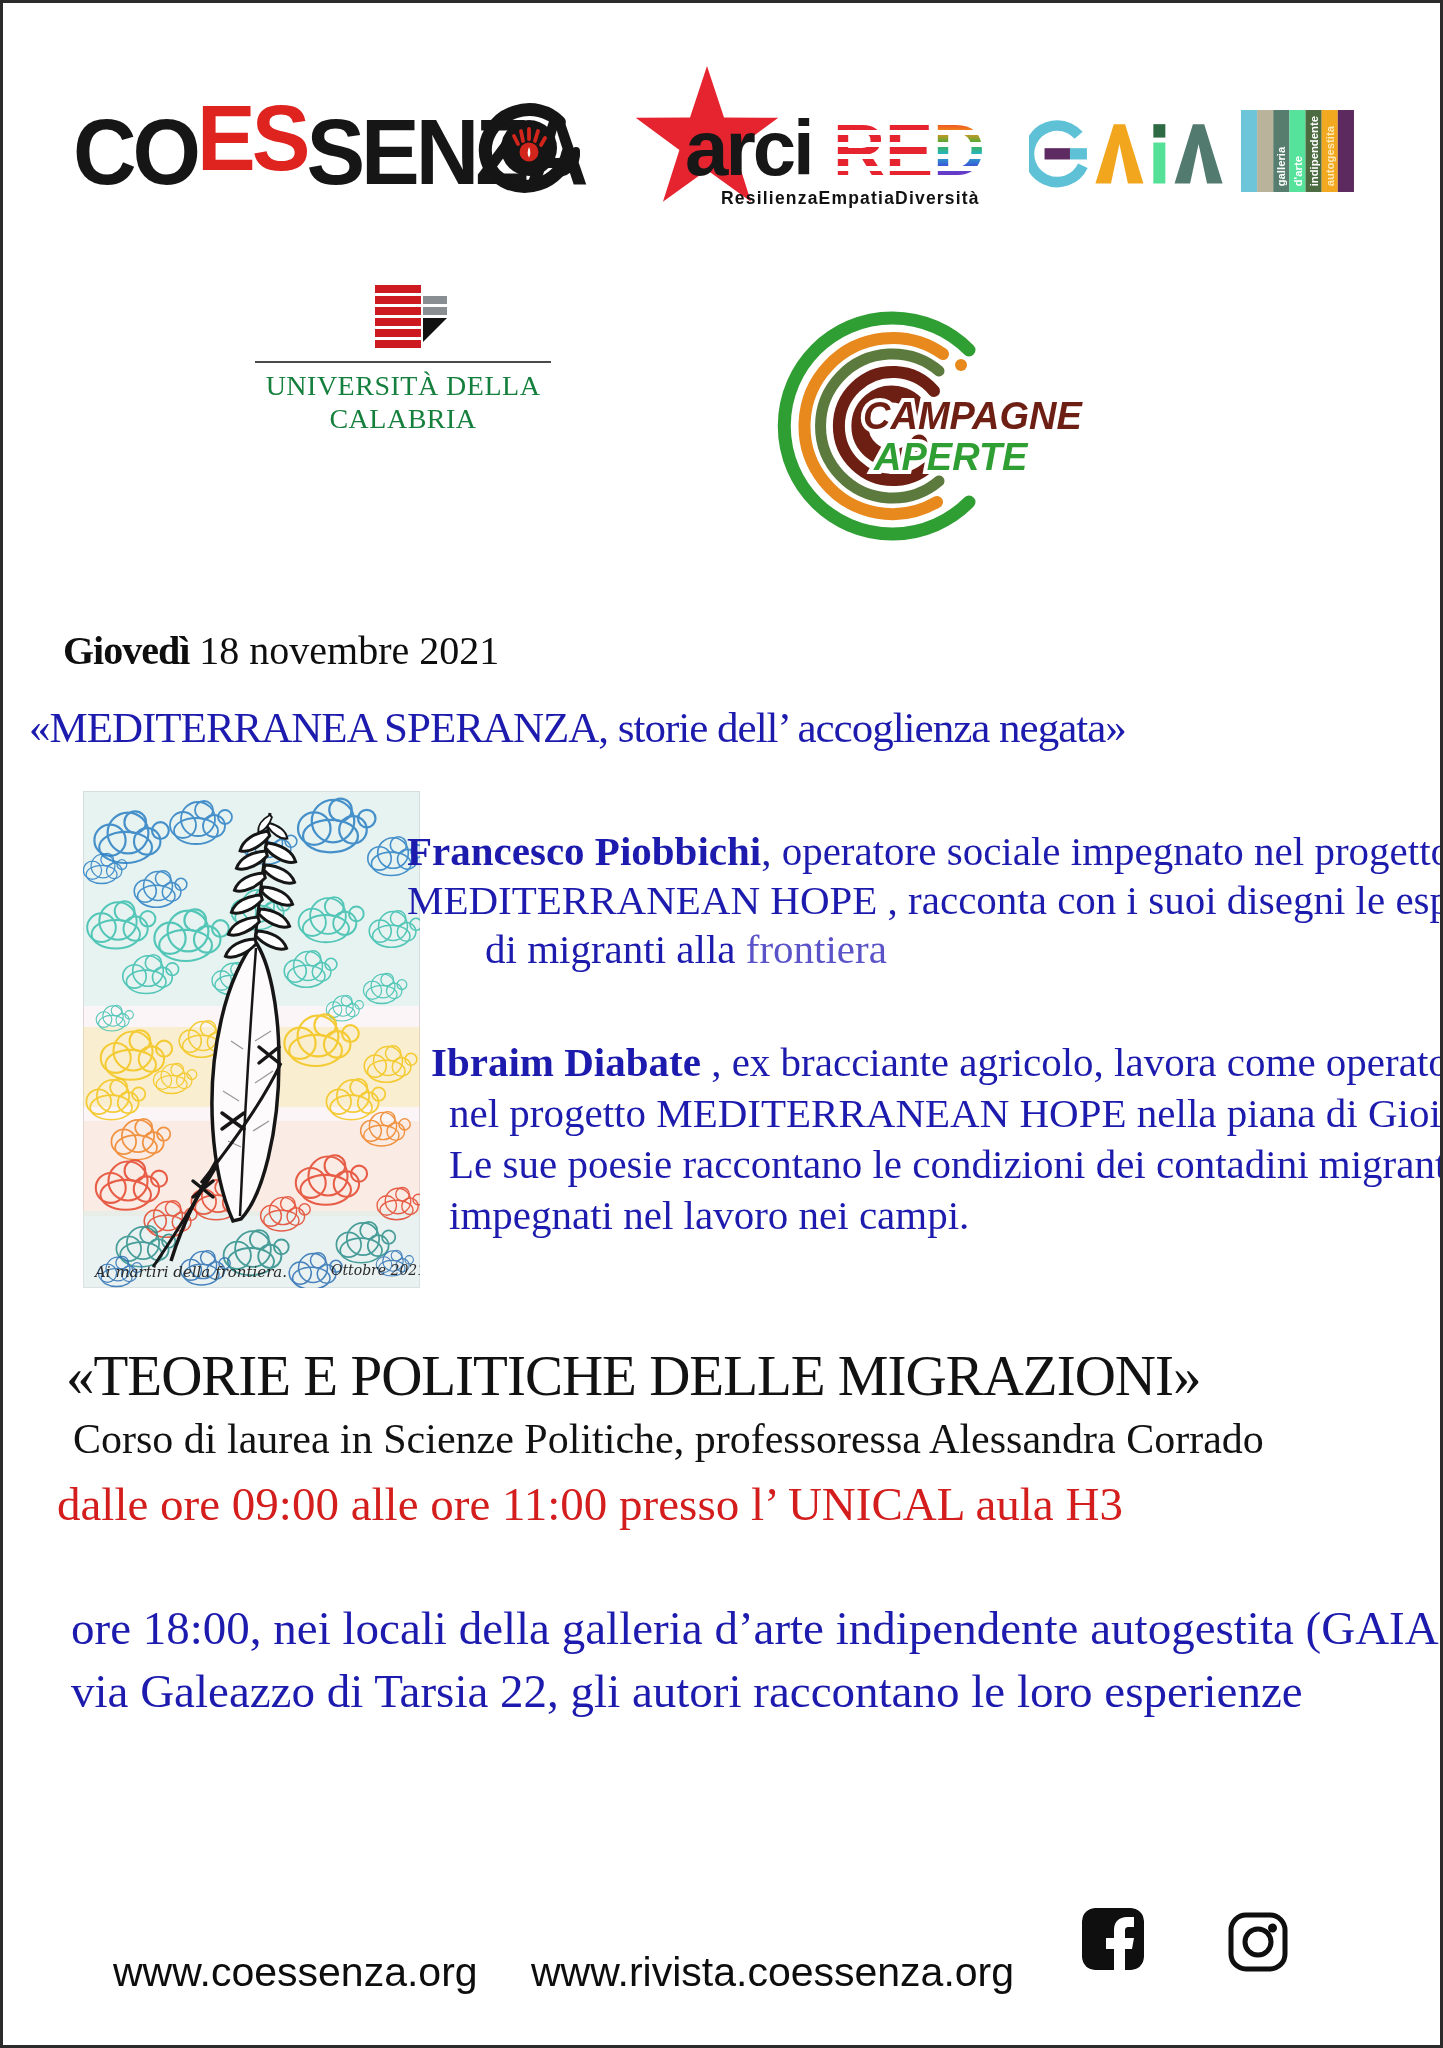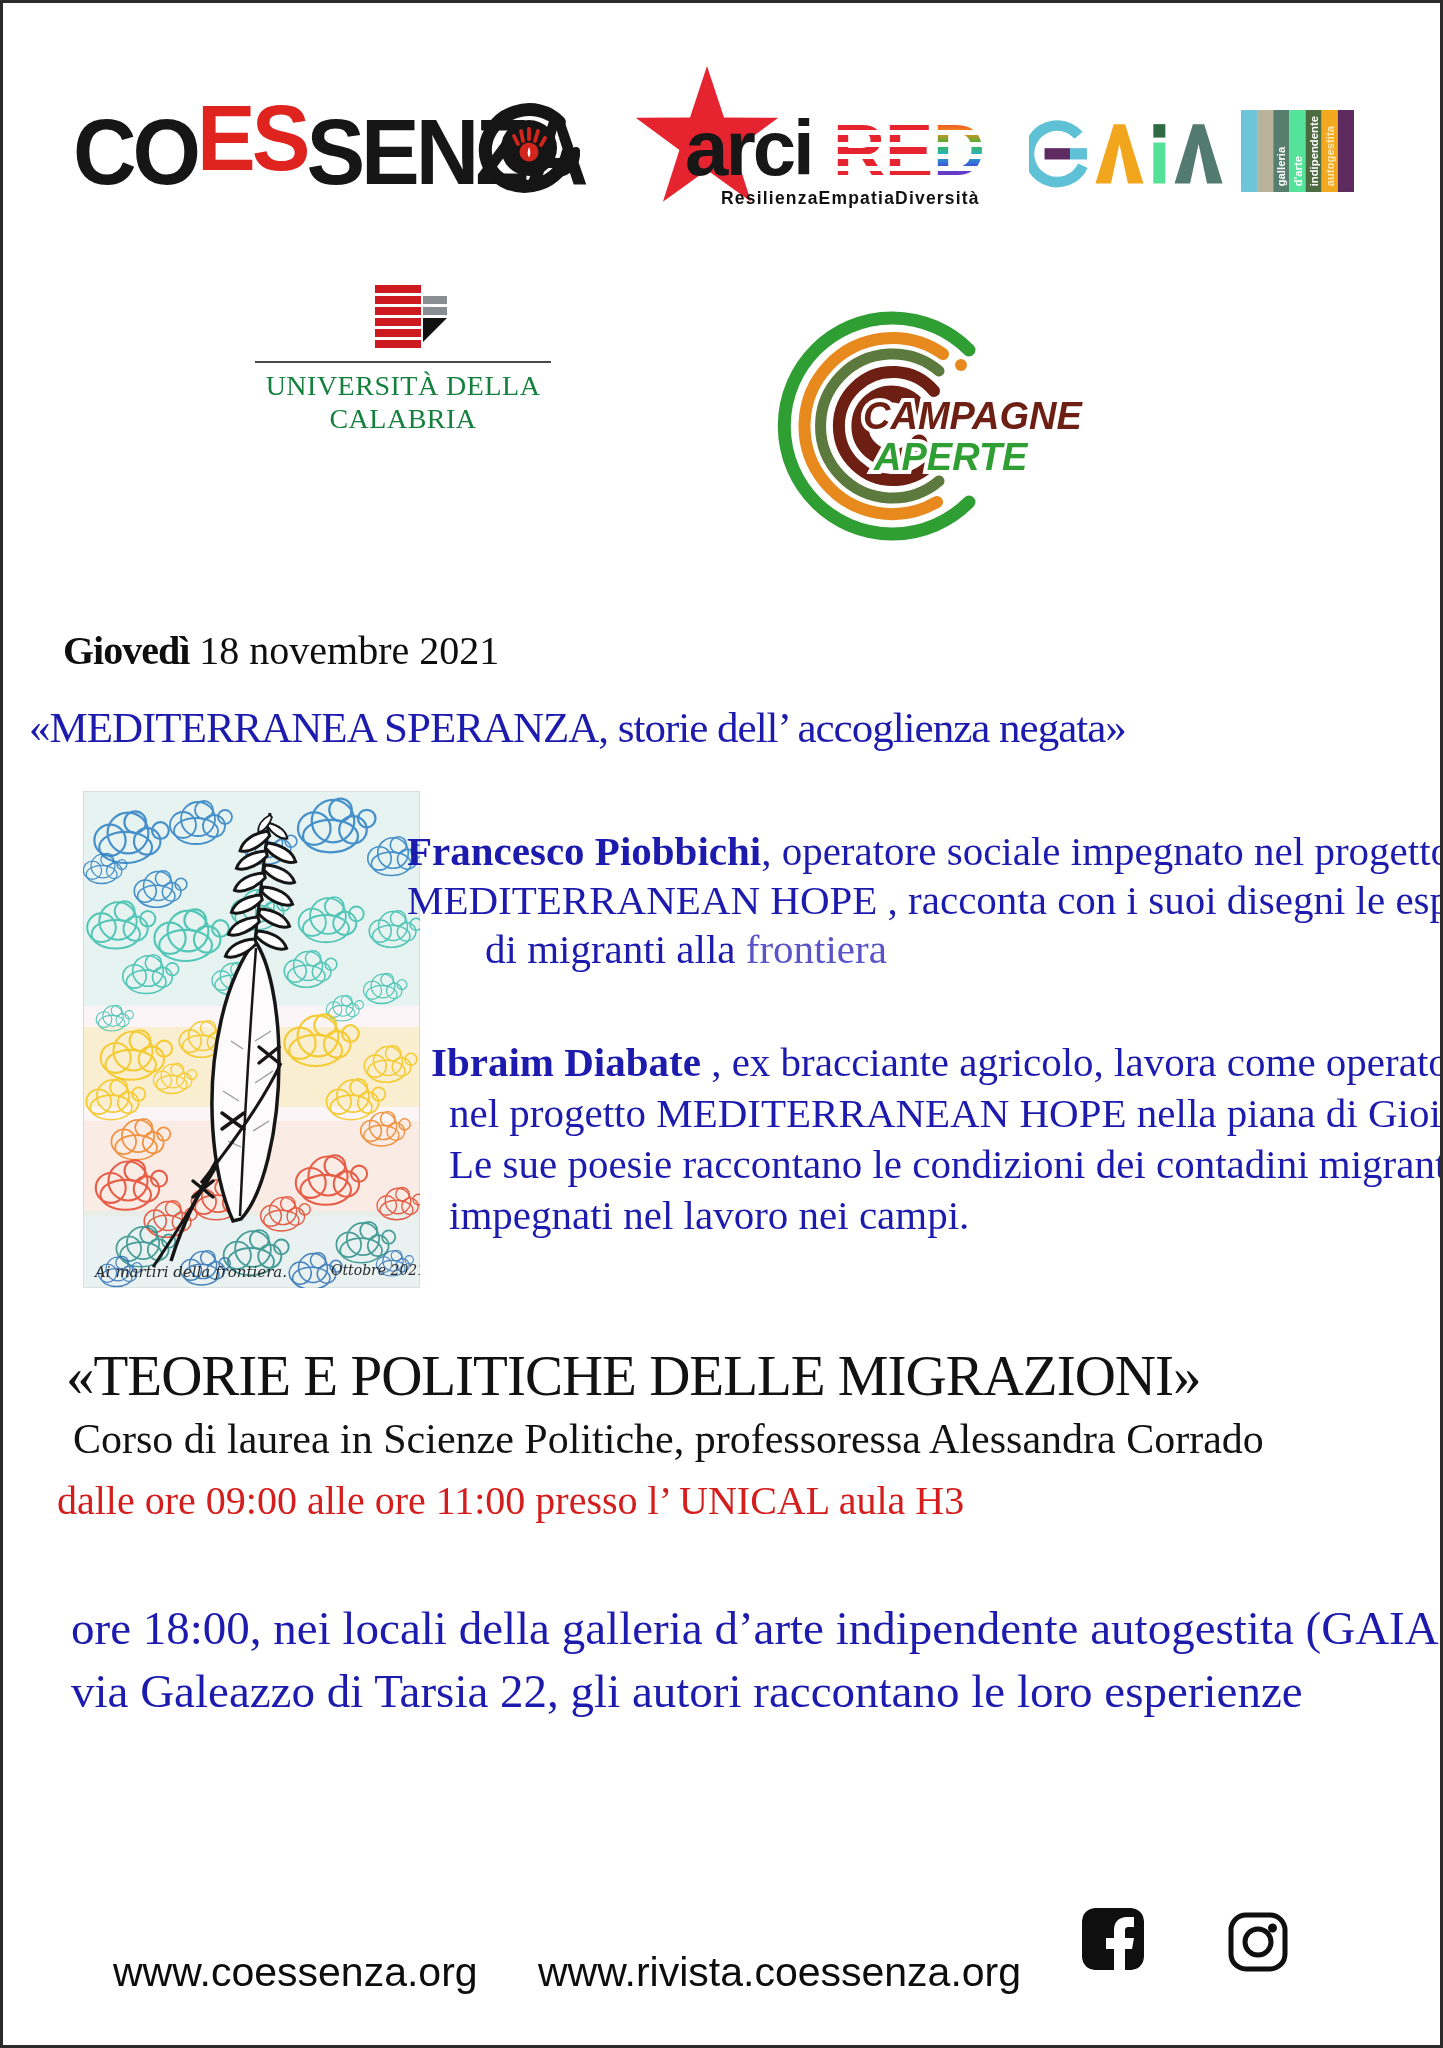--- a/index.html
+++ b/index.html
@@ -33,26 +33,26 @@
   .artwork{left:80px;top:788px;}
   .speech{color:#1d1bae;font-size:41px;white-space:nowrap;}
   .speaker1{left:404px;top:824px;line-height:49px;}
   .speaker2{left:428px;top:1034px;line-height:51px;}
   .speech .name{font-weight:bold;}
   .ind1{padding-left:78px;}
   .ind2{padding-left:18px;}
   .hl{color:#5a54c8;}
   .course-title{left:63px;top:1340px;font-size:57px;color:#121212;white-space:nowrap;letter-spacing:-1px;}
   .course-subtitle{left:70px;top:1412px;font-size:42px;color:#121212;white-space:nowrap;}
-  .course-time{left:54px;top:1474px;font-size:40px;color:#d41d1d;white-space:nowrap;}
+  .course-time{left:54px;top:1474px;font-size:47px;color:#d41d1d;white-space:nowrap;}
   .evening{left:68px;top:1594px;font-size:47px;color:#1d1bae;line-height:63px;white-space:nowrap;}
   
   .url{font-family:"Liberation Sans",sans-serif;font-size:41px;color:#0d0d0d;white-space:nowrap;}
   .url1{left:110px;top:1946px;}
-  .url2{left:528px;top:1946px;margin-left:7px;}
+  .url2{left:528px;top:1946px;}
   .fb-icon{left:1078px;top:1904px;}
   .ig-icon{left:1224px;top:1908px;}
   svg text{font-family:"Liberation Sans",sans-serif;}
 </style>
 </head>
 <body>
 
 <div class="poster">
 
   <div class="abs coes-text">

